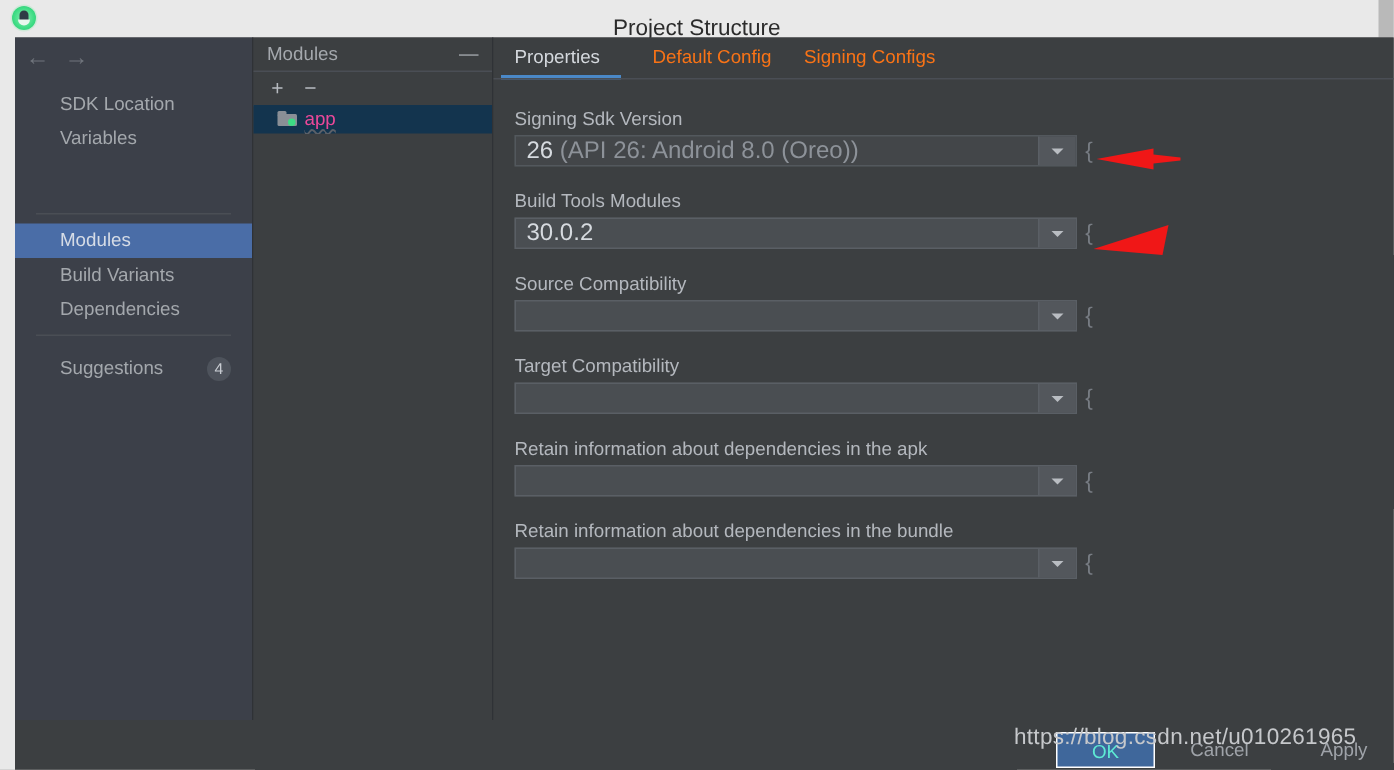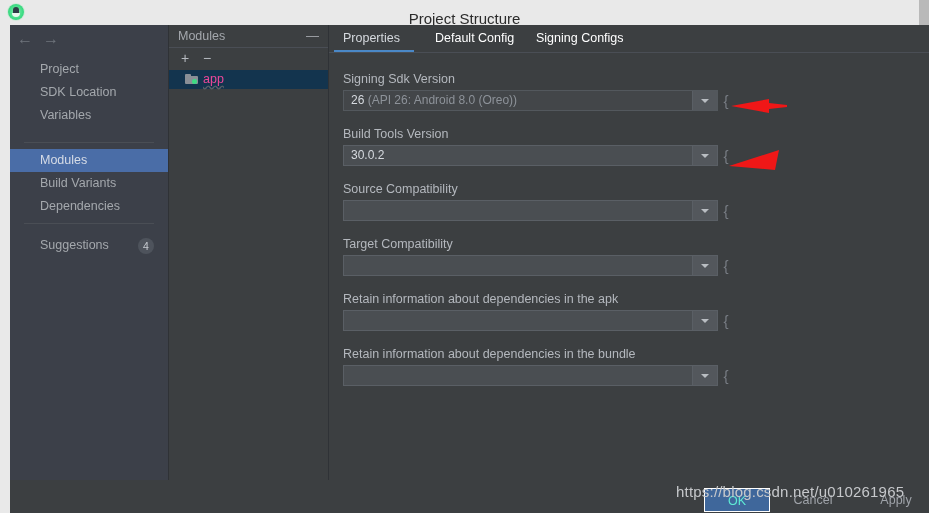--- a/index.html
+++ b/index.html
@@ -142,21 +142,21 @@
   
   .content{
     position:absolute;left:319px;top:0;right:0;height:455px;
     background:#3c3f41;
   }
   .tabs{
     position:absolute;left:0;top:0;width:100%;height:28px;
   }
   .tab{
     position:absolute;top:0;height:26px;line-height:26px;
-    font-size:12.5px;color:#ffffff;white-space:nowrap;
+    font-size:12.5px;color:#f97316;white-space:nowrap;
   }
   .tab.active{color:#d5d9de;text-align:right;}
   .tab-underline{
     position:absolute;height:3px;background:#4a88c7;top:25px;
   }
   .tabs-baseline{
     position:absolute;left:0;top:27px;width:100%;height:1px;background:#4a4e55;
   }
 
   .form{position:absolute;left:0;top:28px;width:100%;}
@@ -166,21 +166,21 @@
     font-size:12.5px;color:#b4b8be;white-space:nowrap;
   }
   .combo{
     position:absolute;left:14px;top:19px;width:375px;height:21px;
     background:#4a4e52;border:1px solid #5a5f65;
     box-sizing:border-box;
   }
   .combo.disabled{background:#434649;border-color:#53585d;}
   .combo-text{
     position:absolute;left:7px;top:0;height:19px;line-height:19px;
-    font-size:12px;color:#d6dadf;white-space:nowrap;overflow:hidden;
+    font-size:16px;color:#d6dadf;white-space:nowrap;overflow:hidden;
   }
   .combo-text .dim{color:#8d9299;}
   .combo-btn{
     position:absolute;right:0;top:0;width:24px;height:19px;
     border-left:1px solid #5a5f65;
     background:#53575c;
   }
   .combo-btn .caret{
     position:absolute;left:8px;top:8px;width:0;height:0;
     border-left:4px solid transparent;border-right:4px solid transparent;
@@ -230,21 +230,20 @@
   <div class="dialog">
 
     <div class="sidebar">
 
       <div class="nav-arrows">
         <div class="nav-arrow nav-back">←</div>
         <div class="nav-arrow nav-fwd">→</div>
       </div>
 
       <div class="side-group" style="top:33px;">
-        <div class="side-item">Project</div>
         <div class="side-item">SDK Location</div>
         <div class="side-item">Variables</div>
       </div>
 
       <div class="side-sep" style="top:117px;"></div>
 
       <div class="side-group" style="top:124px;">
         <div class="side-item sel">Modules</div>
         <div class="side-item">Build Variants</div>
         <div class="side-item">Dependencies</div>
@@ -296,21 +295,21 @@
           <div class="combo disabled">
             <div class="combo-text"><span>26</span><span class="dim"> (API 26: Android 8.0 (Oreo))</span></div>
             <div class="combo-btn">
                 <div class="caret"></div>
               </div>
           </div>
           <div class="paren" style="left:393px;">{</div>
         </div>
 
         <div class="field" style="top:73px;">
-          <div class="field-label">Build Tools Version</div>
+          <div class="field-label">Build Tools Modules</div>
           <div class="combo">
             <div class="combo-text"><span>30.0.2</span><span class="dim"></span></div>
             <div class="combo-btn">
                 <div class="caret"></div>
               </div>
           </div>
           <div class="paren" style="left:393px;">{</div>
         </div>
 
         <div class="field" style="top:128px;">

